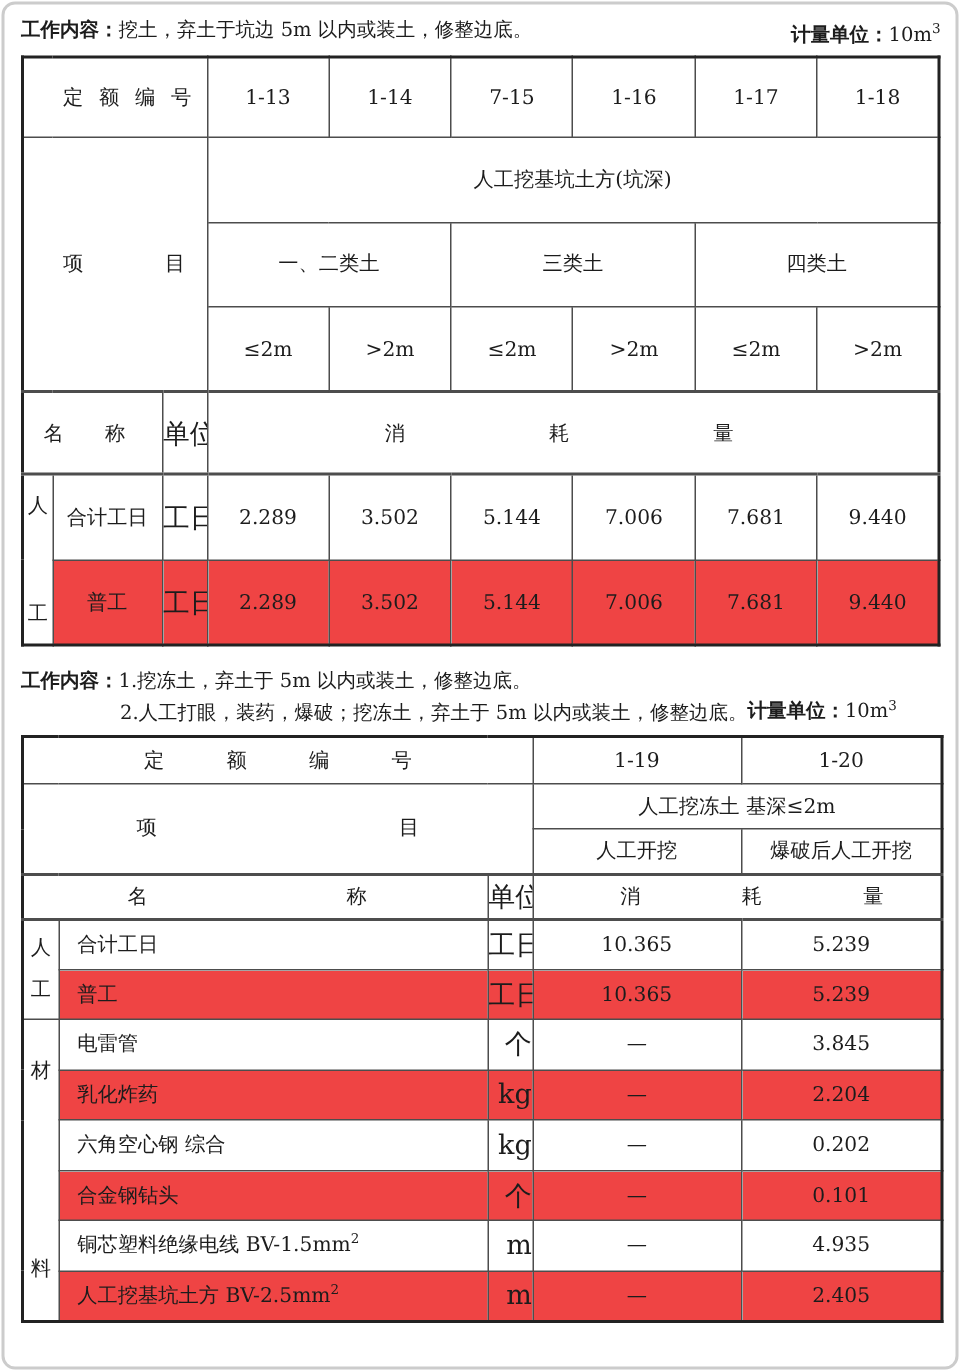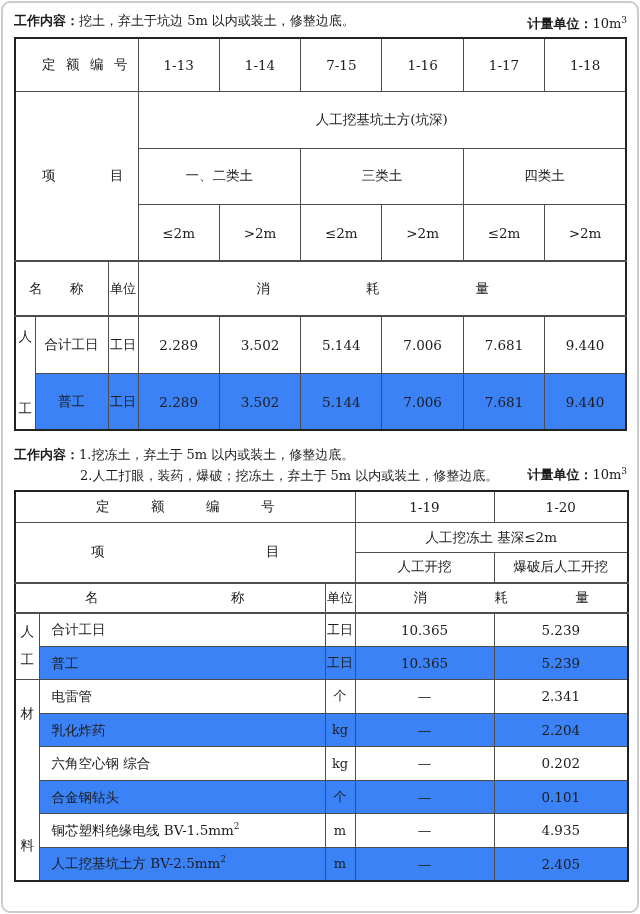--- a/index.html
+++ b/index.html
@@ -17,42 +17,42 @@
     border-radius: 9px;
     pointer-events: none;
   }
   .page { padding: 12px 13px 0 14px; }
 
   .wc-row {
     display: flex; justify-content: space-between; 
     font-size: 13px; line-height: 17px;
   }
   .wc-col { font-size: 13px; line-height: 17px; }
-  .wc-line2 { display: flex; justify-content: space-between; align-items: flex-end; }
+  .wc-line2 { display: flex; align-items: flex-end; }
   .indent { padding-left: 66px; }
   .b {
     font-family: "DejaVu Sans", "Liberation Sans", sans-serif;
     font-weight: 700; font-size: 13px;
   }
   .unit sup, .nm sup { font-size: 9px; }
 
   table {
     border-collapse: collapse; table-layout: fixed;
     width: 613px; margin-top: 5px;
     border: 2px solid #222222;
   }
   .t2-tbl { margin-top: 6px; }
   td {
     border: 1px solid #4d4d4d;
     text-align: center; vertical-align: middle;
     font-size: 13.5px; padding: 0; overflow: hidden;
   }
   tr.tk td { border-top-width: 2px; }
-  td.shade { background: #3b82f6; }
-  .u { font-size: 13px; white-space: nowrap; }
+  td.shade { background: #ef4444; }
+  .u { font-size: 18px; white-space: nowrap; text-align: right; }
   .nm { text-align: left; padding-left: 12px; }
 
   .chars { display: flex; justify-content: space-between; }
   .q1 { padding: 0 10px 0 26px; }
   .i1 { padding: 0 14px 0 26px; }
   .n1 { padding: 0 24px 0 13px; }
   .c1 { padding: 0 136px 0 118px; }
   .q2 { padding: 0 80px; }
   .i2 { padding: 0 75px; }
   .n2 { padding: 0 80px 0 69px; }
@@ -267,21 +267,21 @@
     <tr class="rG">
       <td rowspan="6">
         <div class="vwrap v-mat2">
           <span>材</span>
           <span>料</span>
         </div>
       </td>
       <td class="nm"><span>电雷管</span><sup></sup></td>
       <td class="u">个</td>
       <td>—</td>
-      <td>2.341</td>
+      <td>3.845</td>
     </tr>
     <tr class="rG">
       <td class="nm shade"><span>乳化炸药</span><sup></sup></td>
       <td class="u shade">kg</td>
       <td class="shade">—</td>
       <td class="shade">2.204</td>
     </tr>
     <tr class="rG">
       <td class="nm"><span>六角空心钢 综合</span><sup></sup></td>
       <td class="u">kg</td>

